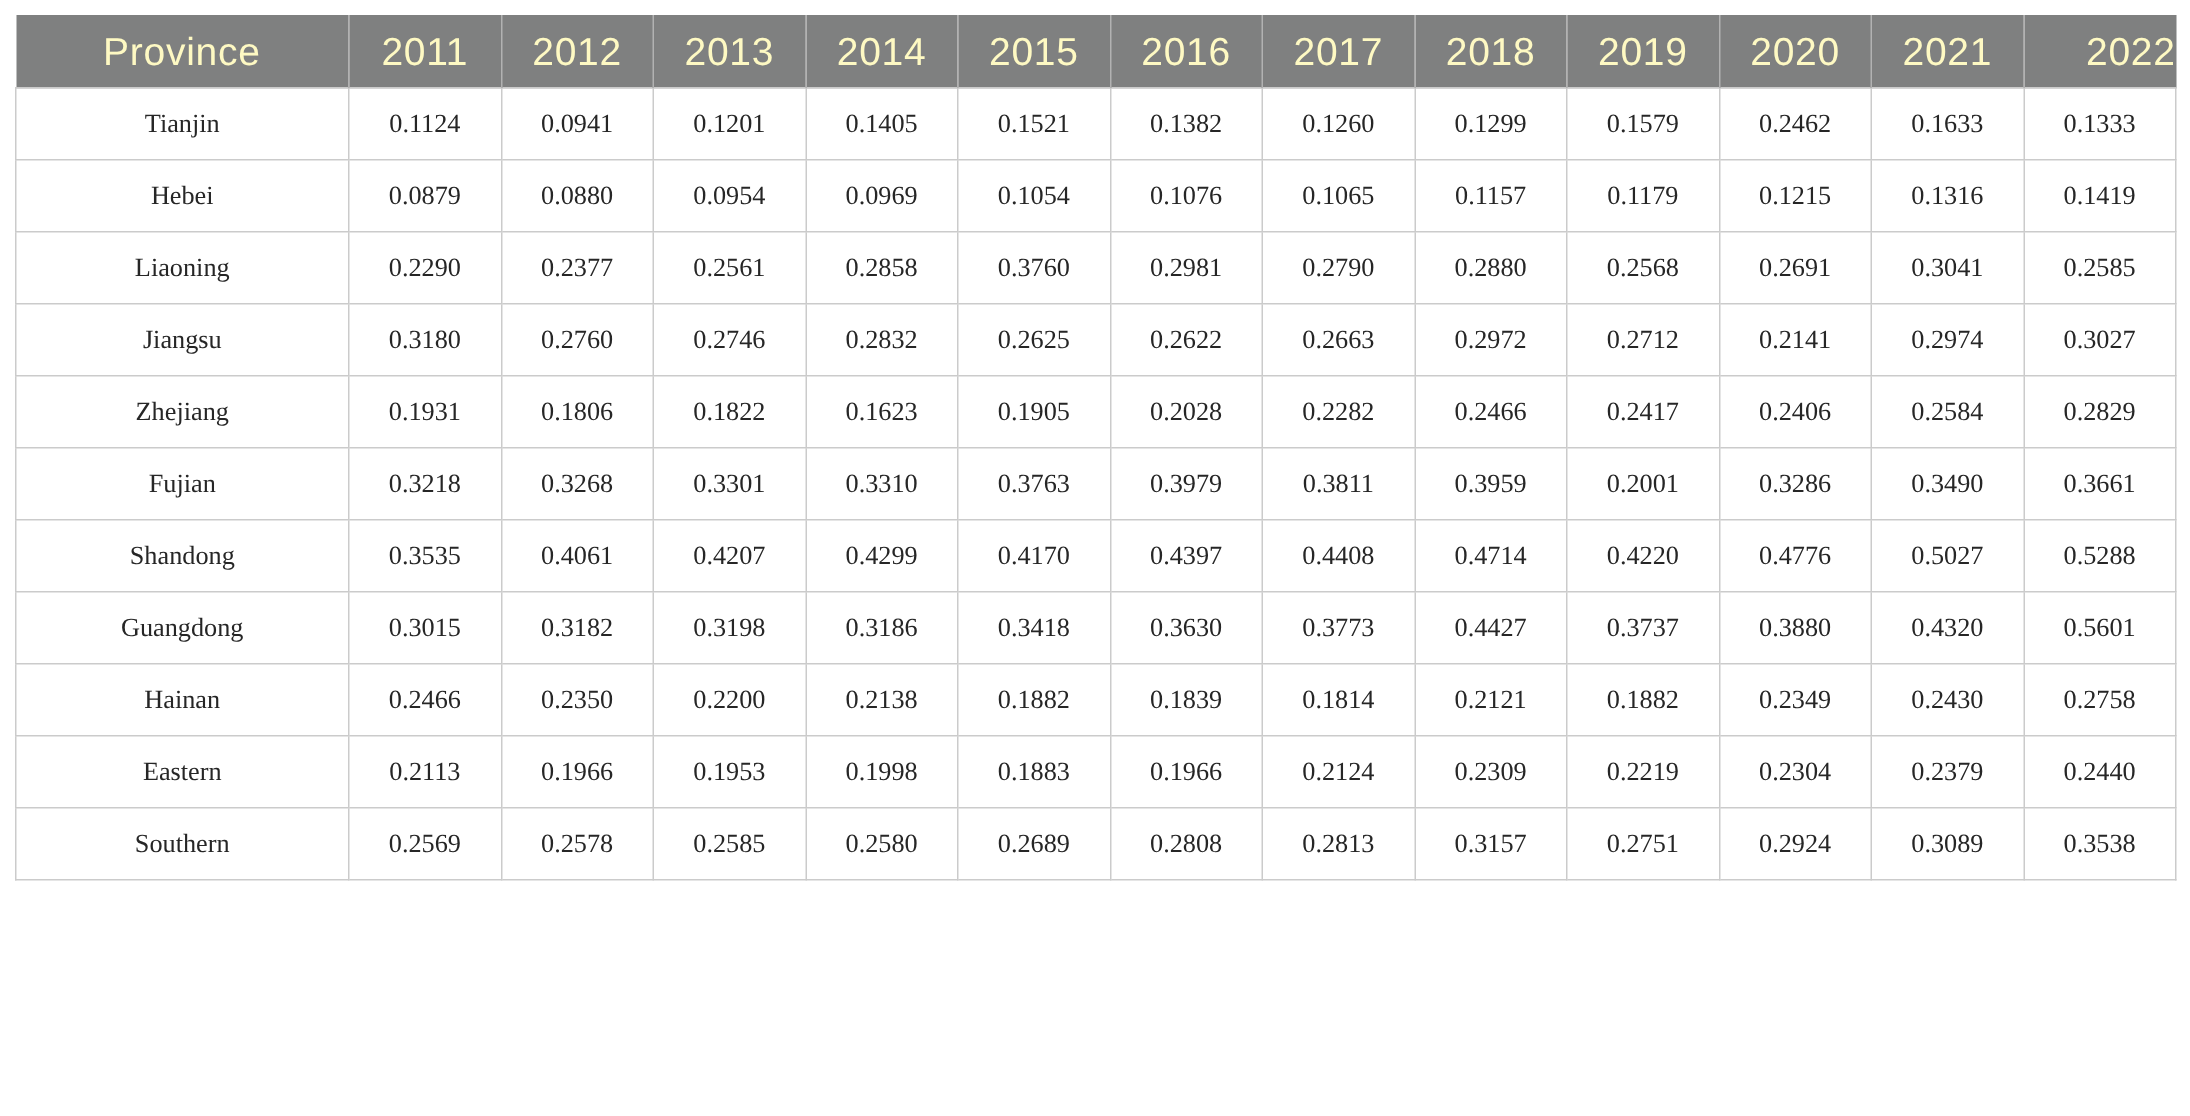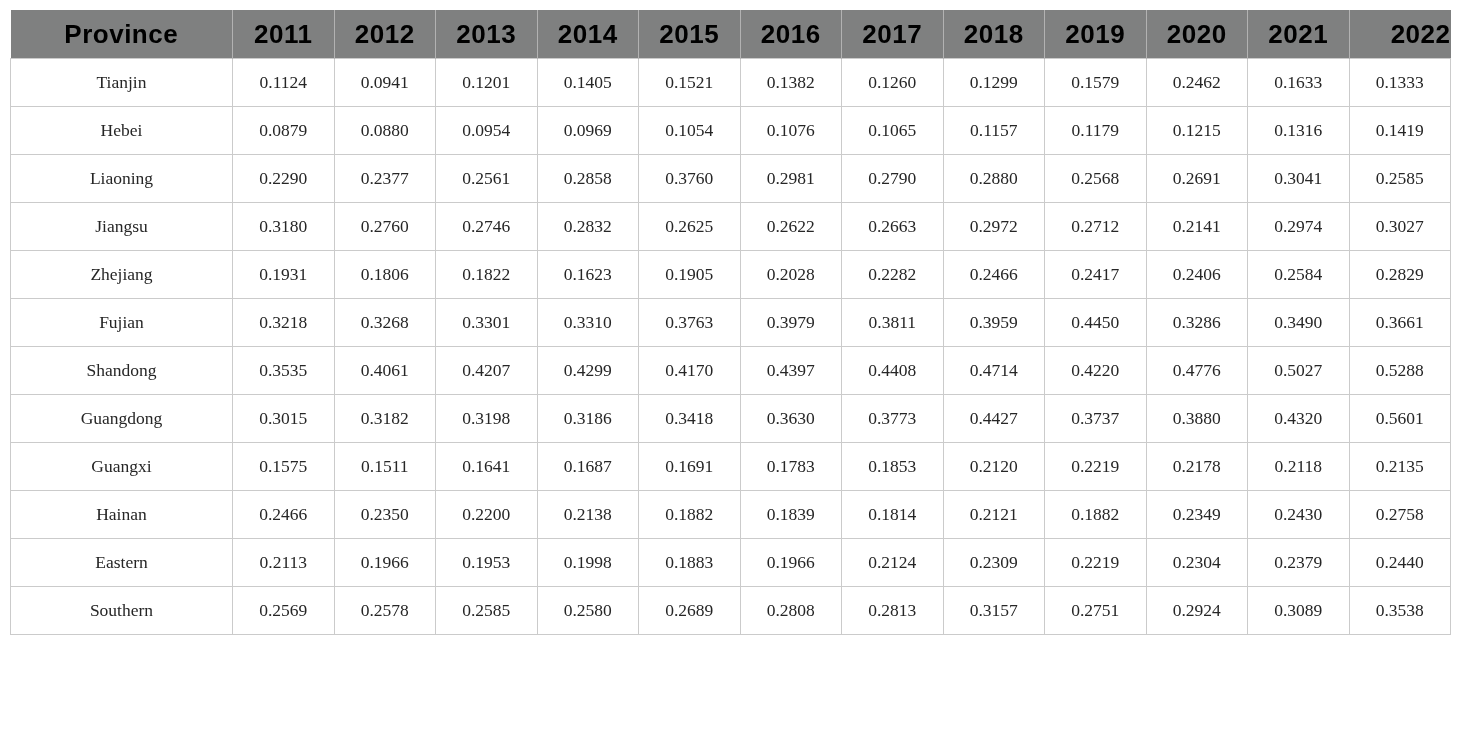--- a/index.html
+++ b/index.html
@@ -19,24 +19,24 @@
   table.data-table {
     border-collapse: collapse;
     table-layout: fixed;
     width: 1440px;
   }
   table.data-table col.province-col { width: 222px; }
   table.data-table col.year-col { width: 101.5px; }
 
   thead th {
     background: #7f8080;
-    color: #000000;
+    color: #fef9c3;
     font-family: "Liberation Sans", sans-serif;
     font-size: 26px;
-    font-weight: 700;
+    font-weight: 400;
     letter-spacing: 0.5px;
     height: 48px;
     text-align: center;
     vertical-align: middle;
     border-right: 1px solid #b2b2b2;
     padding: 0;
   }
   thead th:last-child { border-right: none; text-align: right; }
 
   tbody td {
@@ -170,21 +170,21 @@
         <tr>
           <td>Fujian</td>
           <td>0.3218</td>
           <td>0.3268</td>
           <td>0.3301</td>
           <td>0.3310</td>
           <td>0.3763</td>
           <td>0.3979</td>
           <td>0.3811</td>
           <td>0.3959</td>
-          <td>0.4450</td>
+          <td>0.2001</td>
           <td>0.3286</td>
           <td>0.3490</td>
           <td>0.3661</td>
         </tr>
         <tr>
           <td>Shandong</td>
           <td>0.3535</td>
           <td>0.4061</td>
           <td>0.4207</td>
           <td>0.4299</td>
@@ -206,35 +206,20 @@
           <td>0.3418</td>
           <td>0.3630</td>
           <td>0.3773</td>
           <td>0.4427</td>
           <td>0.3737</td>
           <td>0.3880</td>
           <td>0.4320</td>
           <td>0.5601</td>
         </tr>
         <tr>
-          <td>Guangxi</td>
-          <td>0.1575</td>
-          <td>0.1511</td>
-          <td>0.1641</td>
-          <td>0.1687</td>
-          <td>0.1691</td>
-          <td>0.1783</td>
-          <td>0.1853</td>
-          <td>0.2120</td>
-          <td>0.2219</td>
-          <td>0.2178</td>
-          <td>0.2118</td>
-          <td>0.2135</td>
-        </tr>
-        <tr>
           <td>Hainan</td>
           <td>0.2466</td>
           <td>0.2350</td>
           <td>0.2200</td>
           <td>0.2138</td>
           <td>0.1882</td>
           <td>0.1839</td>
           <td>0.1814</td>
           <td>0.2121</td>
           <td>0.1882</td>

